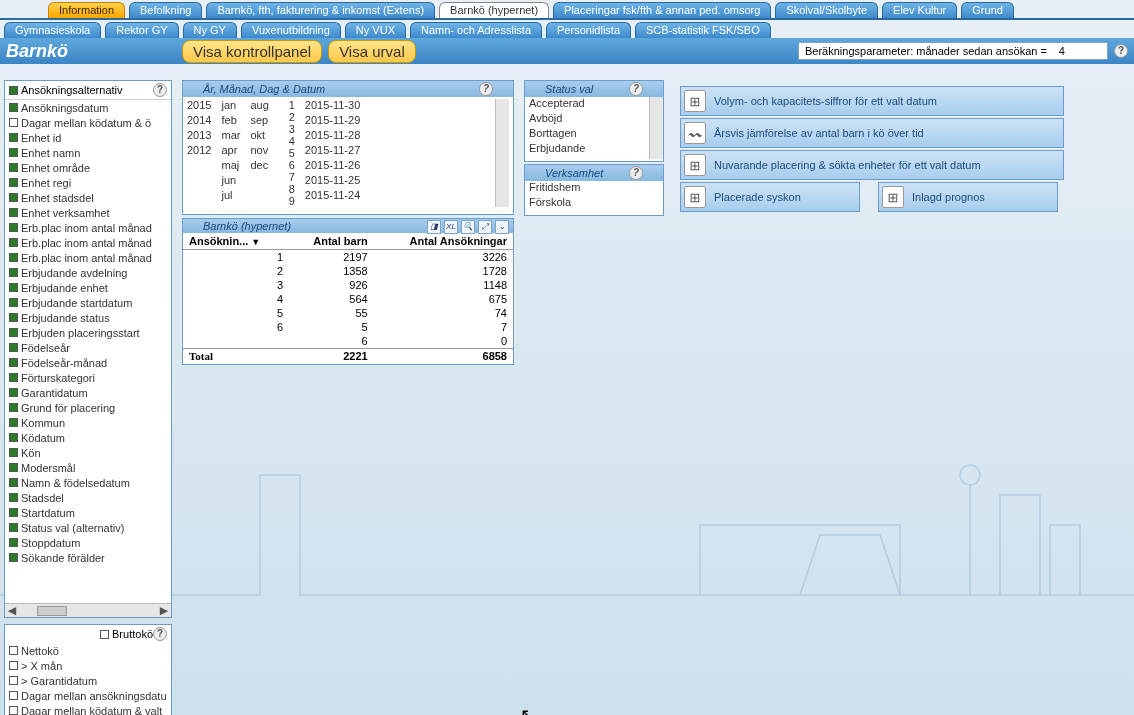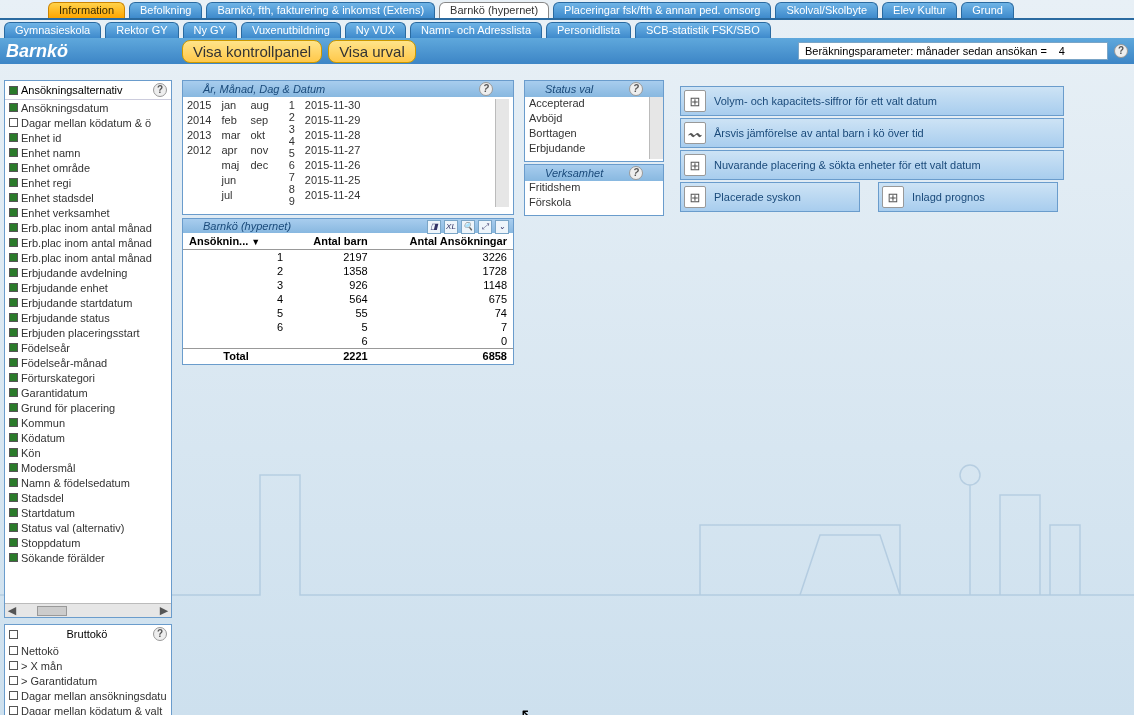--- a/index.html
+++ b/index.html
@@ -56,21 +56,21 @@
 
 .table-panel { top: 154px; left: 182px; width: 332px; height: 147px; }
 .tbl-tools { position: absolute; right: 4px; top: 1px; display: flex; gap: 3px; }
 .tbl-tools span { width: 14px; height: 14px; border: 1px solid #7aa5c7; background: #eef5fb; font-size: 8px; text-align: center; line-height: 12px; color: #336; cursor: pointer; }
 table { border-collapse: collapse; width: 100%; }
 th { text-align: right; font-weight: bold; border-bottom: 1px solid #999; padding: 2px 6px; font-size: 11px; background: #fff; }
 th:first-child { text-align: left; margin-top: 16px; }
 td { text-align: right; padding: 1px 6px; font-size: 11px; }
 td:first-child { text-align: right; }
 tfoot td { font-weight: bold; border-top: 1px solid #999; }
-tfoot td:first-child { text-align: center; }
+tfoot td:first-child { text-align: left; font-family: Liberation Serif, serif; }
 
 .cursor { position: absolute; top: 640px; left: 520px; font-size: 18px; pointer-events: none; }
 
 .bg-deco { position: absolute; bottom: 0; left: 0; right: 0; height: 320px; pointer-events: none; opacity: 0.25; }
 </style>
 </head>
 <body>
 
 <div class="tab-row" id="tabs-top">
     <div class="tab info">Information</div>
@@ -252,21 +252,21 @@
         </div>
       </div>
     <div class="scroll-h">
       <span class="arr">◀</span>
       <span class="thumb"></span>
       <span class="arr" style="margin-left:auto">▶</span>
     </div>
   </div>
 
   <div class="panel bottom-panel">
-    <div class="sidebar-head" style="justify-content:space-between">
+    <div class="sidebar-head" style="justify-content:flex-end">
         <span class="chk"></span>
         <span style="margin-left:3px">Bruttokö</span>
       <span class="help">?</span>
     </div>
     <div id="bottom-body">
         <div class="chk-row">
           <span class="chk"></span>
           <span>Nettokö</span>
         </div>
         <div class="chk-row">

